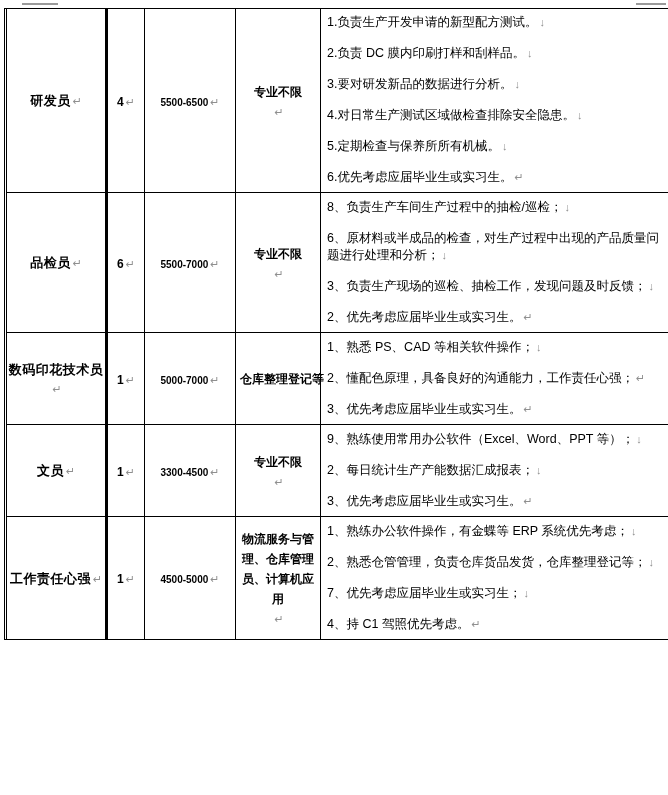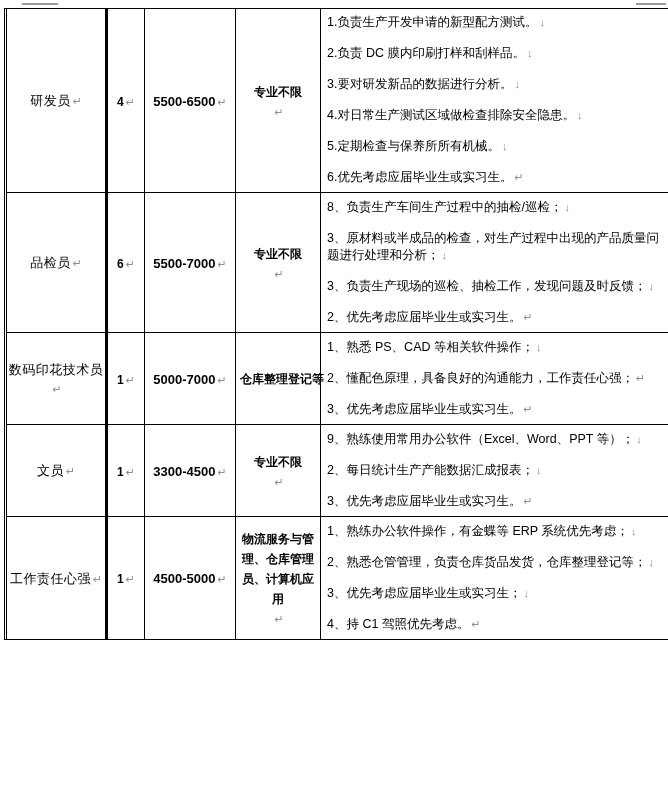--- a/index.html
+++ b/index.html
@@ -54,32 +54,32 @@
   table.job-table td:last-child   { border-right: none; }
 
   
   td.col-pos   { width: 98px;  text-align: center; }
   td.col-count { width: 36px;  text-align: center; border-left: 2px solid #000; border-right: 2px solid #000; }
   td.col-sal   { width: 90px;  text-align: center; border-right: 2px solid #000; }
   td.col-major { width: 84px;  text-align: center; border-right: 3px double #000; }
   td.col-desc  { width: 352px; text-align: left; vertical-align: middle; }
 
   .pos-text {
-    font-weight: normal;
+    font-weight: bold;
     font-size: 13px;
     letter-spacing: .5px;
     white-space: nowrap;
   }
   .count-text {
     font-weight: bold;
     font-size: 12px;
   }
   .sal-text {
     font-weight: bold;
-    font-size: 13px;
+    font-size: 10px;
     white-space: nowrap;
   }
   .major-text {
     font-size: 12px;
     line-height: 20px;
     padding: 0 4px;
     display: block;
     font-weight: bold;
   }
   .major-text.nowrap { white-space: nowrap; }
@@ -151,21 +151,21 @@
         </td>
         <td class="col-sal">
           <span class="sal-text">5500-7000</span><span class="mark mark-pr"></span>
         </td>
         <td class="col-major">
           <span class="major-text nowrap">专业不限</span><span class="mark mark-pr"></span>
         </td>
         <td class="col-desc">
           <div class="desc-list">
             <p class="desc-line"><span>8、负责生产车间生产过程中的抽检/巡检；</span><span class="mark mark-sr"></span></p>
-            <p class="desc-line wrap"><span>3、原材料或半成品的检查，对生产过程中出现的产品质量问题进行处理和分析；</span><span class="mark mark-sr"></span></p>
+            <p class="desc-line wrap"><span>6、原材料或半成品的检查，对生产过程中出现的产品质量问题进行处理和分析；</span><span class="mark mark-sr"></span></p>
             <p class="desc-line"><span>3、负责生产现场的巡检、抽检工作，发现问题及时反馈；</span><span class="mark mark-sr"></span></p>
             <p class="desc-line"><span>2、优先考虑应届毕业生或实习生。</span><span class="mark mark-pr"></span></p>
           </div>
         </td>
       </tr>
 
       <tr class="r3">
         <td class="col-pos">
           <span class="pos-text">数码印花技术员</span><span class="mark mark-pr"></span>
         </td>
@@ -219,21 +219,21 @@
         <td class="col-sal">
           <span class="sal-text">4500-5000</span><span class="mark mark-pr"></span>
         </td>
         <td class="col-major">
           <span class="major-text">物流服务与管理、仓库管理员、计算机应用</span><span class="mark mark-pr"></span>
         </td>
         <td class="col-desc">
           <div class="desc-list">
             <p class="desc-line"><span>1、熟练办公软件操作，有金蝶等 ERP 系统优先考虑；</span><span class="mark mark-sr"></span></p>
             <p class="desc-line"><span>2、熟悉仓管管理，负责仓库货品发货，仓库整理登记等；</span><span class="mark mark-sr"></span></p>
-            <p class="desc-line"><span>3、优先考虑应届毕业生或实习生；</span><span class="mark mark-sr"></span></p>
+            <p class="desc-line"><span>7、优先考虑应届毕业生或实习生；</span><span class="mark mark-sr"></span></p>
             <p class="desc-line"><span>4、持 C1 驾照优先考虑。</span><span class="mark mark-pr"></span></p>
           </div>
         </td>
       </tr>
 
     </tbody>
   </table>
 </div>
 
 </body></html>

